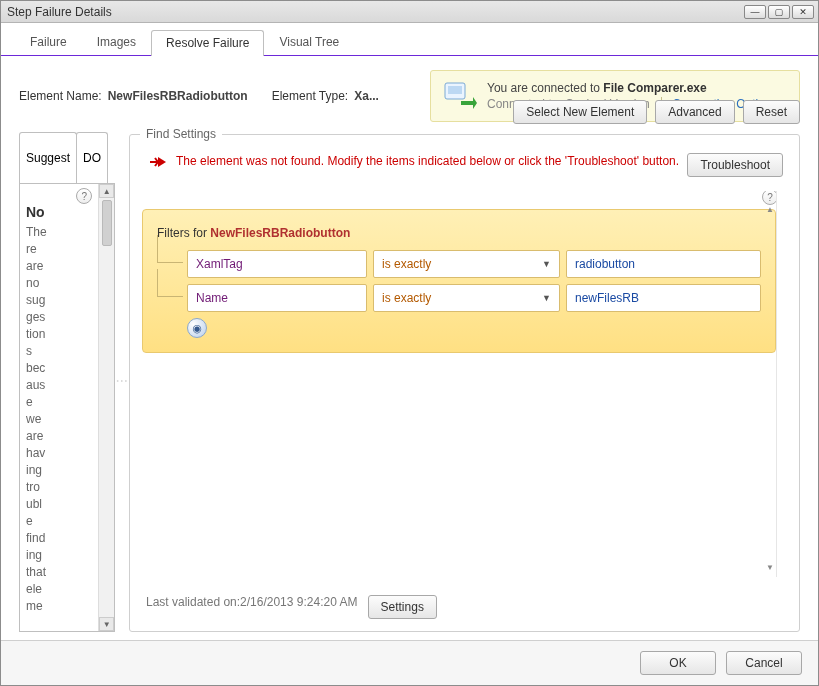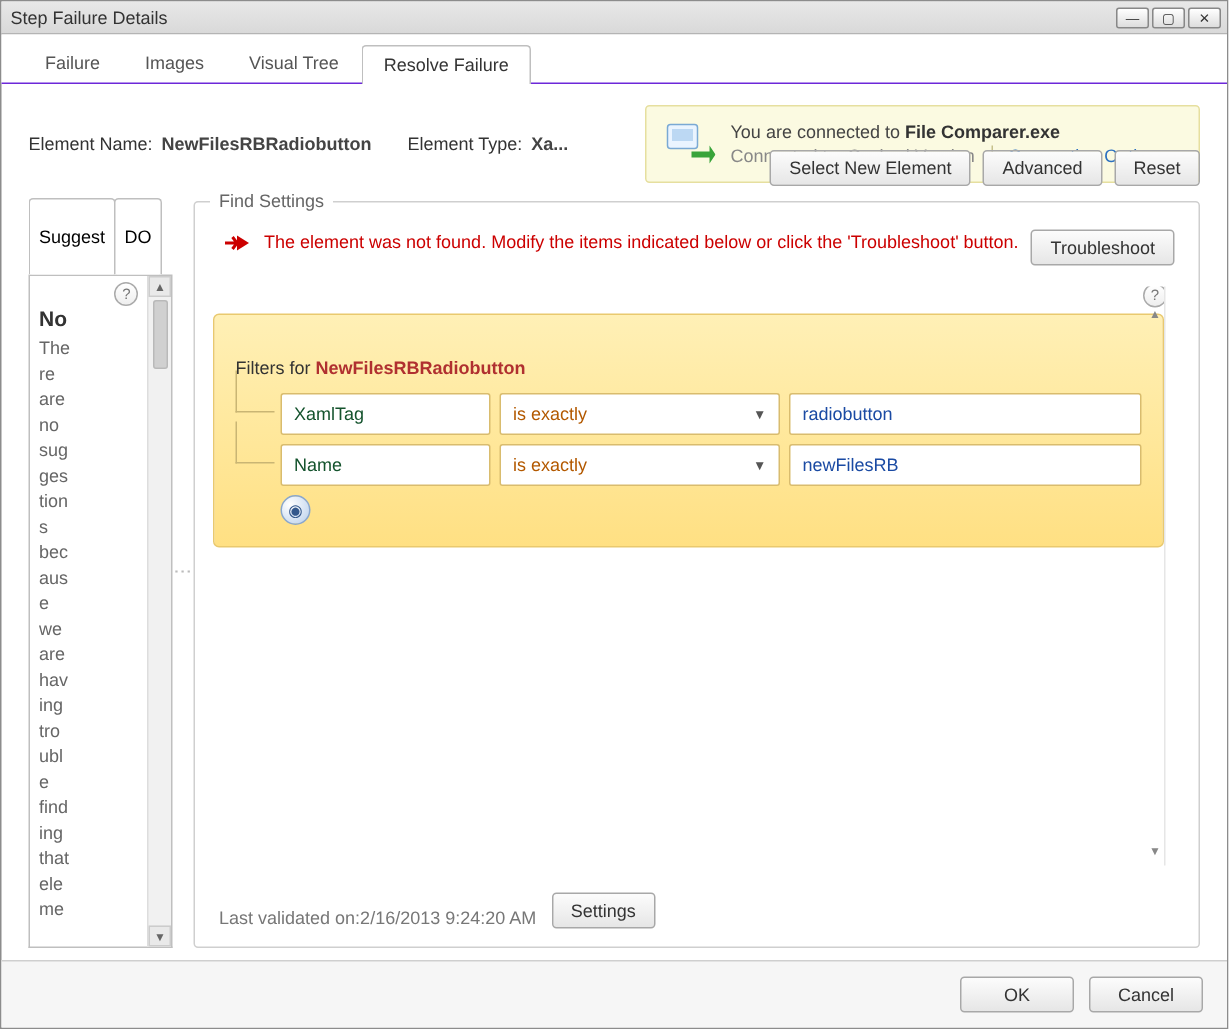--- a/index.html
+++ b/index.html
@@ -48,58 +48,58 @@
 
   .find-box { flex: 1; border: 1px solid #cfcfcf; border-radius: 3px; position: relative; padding-top: 6px; background: #fff; display: flex; flex-direction: column; }
   .find-box .legend { position: absolute; top: -8px; left: 10px; background: #fff; padding: 0 6px; color: #666; }
 
   .err-row { display: flex; align-items: flex-start; padding: 12px 16px 6px; }
   .err-row .arrw { color: #cc0000; margin: 2px 10px 0 4px; }
   .err-row .msg { color: #cc0000; flex: 1; line-height: 16px; }
 
   .filters-wrap { flex: 1; margin: 8px 22px 8px 12px; position: relative; overflow: hidden; border-right: 1px solid #e6e6e6; }
   .filters-wrap .q2 { position: absolute; top: -2px; right: -2px; }
-  .filters-box { margin: 18px 0 0 0; border: 1px solid #e9c96f; background: linear-gradient(#fff0b6,#ffe083); border-radius: 4px; padding: 28px 14px 14px; }
+  .filters-box { margin: 18px 0 0 0; border: 1px solid #e9c96f; background: linear-gradient(#fff0b6,#ffe083); border-radius: 4px; padding: 16px 14px 14px; }
   .filters-title { color: #333; margin-bottom: 10px; }
   .filters-title b { color: #b03030; }
   .filter-row { display: flex; align-items: center; margin: 6px 0; }
   .tree-conn { width: 26px; height: 28px; border-left: 1px solid #c9b574; border-bottom: 1px solid #c9b574; margin-right: 4px; margin-top: -18px; margin-bottom: 12px; }
   .cell { height: 28px; border: 1px solid #d9bc6e; background: #fff; display: flex; align-items: center; padding: 0 8px; border-radius: 2px; }
-  .cell.name { width: 140px; color: #14532d; margin-right: 6px; }
+  .cell.name { width: 180px; color: #701a75; margin-right: 6px; }
   .cell.op { width: 187px; color: #b35900; justify-content: space-between; margin-right: 6px; }
   .cell.op .dd { color: #555; font-size: 9px; }
   .cell.val { flex: 1; color: #1a4aa3; }
   .add-ic { margin: 6px 0 0 30px; width: 20px; height: 20px; border-radius: 50%; border: 1px solid #8aa7cc; background: radial-gradient(circle at 30% 30%, #fff, #b9cfeb); display:flex;align-items:center;justify-content:center; }
   .add-ic span { color: #34588c; font-size: 11px; }
   .vscroll2 { position: absolute; top: 14px; right: 0; bottom: 4px; width: 12px; display:flex;flex-direction:column; }
   .vscroll2 .ar { height: 10px; font-size: 8px; color: #888; text-align:center; }
 
-  .validate-row { display: flex; align-items: flex-end; padding: 10px 16px 12px; color: #777; }
+  .validate-row { display: flex; align-items: flex-start; padding: 10px 16px 12px; color: #777; }
 
   .footer { border-top: 1px solid #cfcfcf; padding: 10px 16px; display: flex; justify-content: flex-end; gap: 10px; background: #f6f6f6; }
 
   .help-circle { display:inline-flex; width:16px; height:16px; border:1px solid #aaa; border-radius:50%; align-items:center; justify-content:center; color:#777; font-size:10px; background:linear-gradient(#fff,#eee); }
   .red-arrow-svg { display:block; }
 </style>
 </head>
 <body>
 
 <div class="window">
   <div class="titlebar">
     <span class="title">Step Failure Details</span>
     <div class="win-btn">—</div>
     <div class="win-btn">▢</div>
     <div class="win-btn">✕</div>
   </div>
 
   <div class="tabs">
     <div class="tab">Failure</div>
     <div class="tab">Images</div>
+    <div class="tab active">Resolve Failure</div>
     <div class="tab">Visual Tree</div>
-    <div class="tab active">Resolve Failure</div>
   </div>
 
   <div class="upper">
     <div class="kv">
       <span class="k">Element Name:</span>
       <span class="v">NewFilesRBRadiobutton</span>
     </div>
     <div class="kv">
       <span class="k">Element Type:</span>
       <span class="v">Xa...</span>

